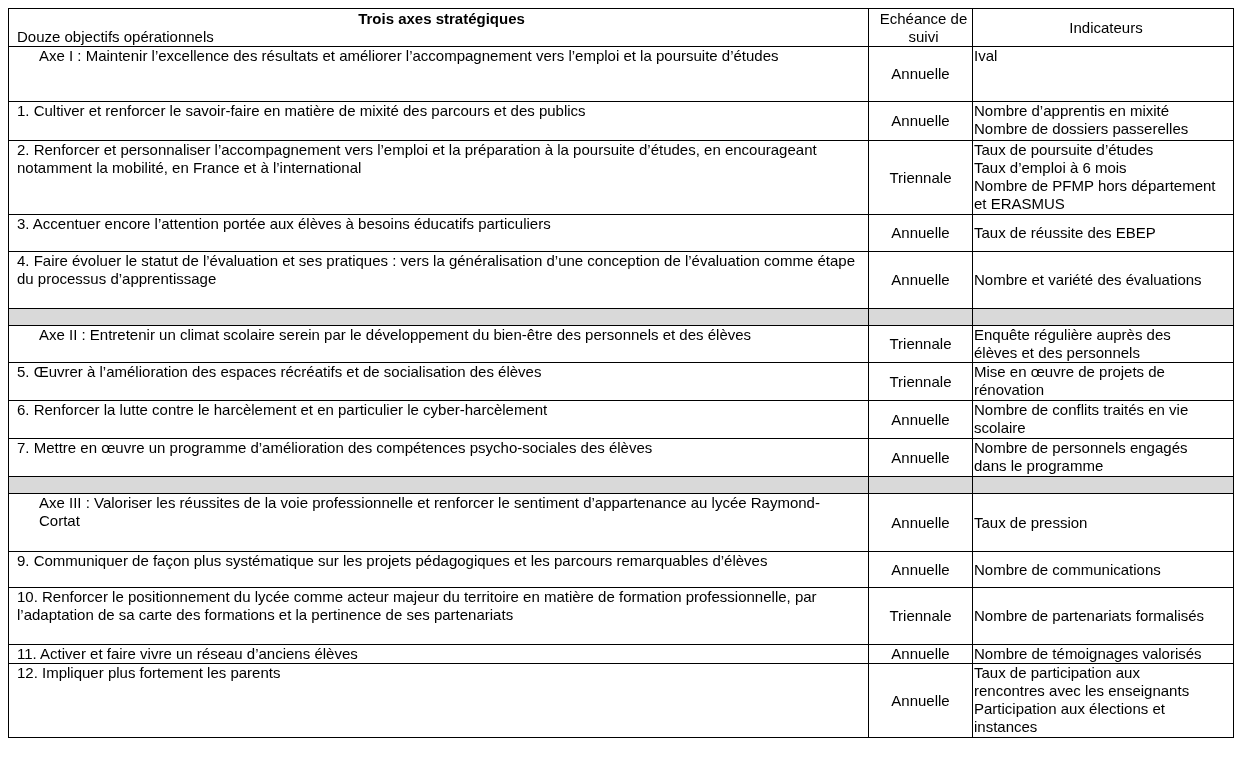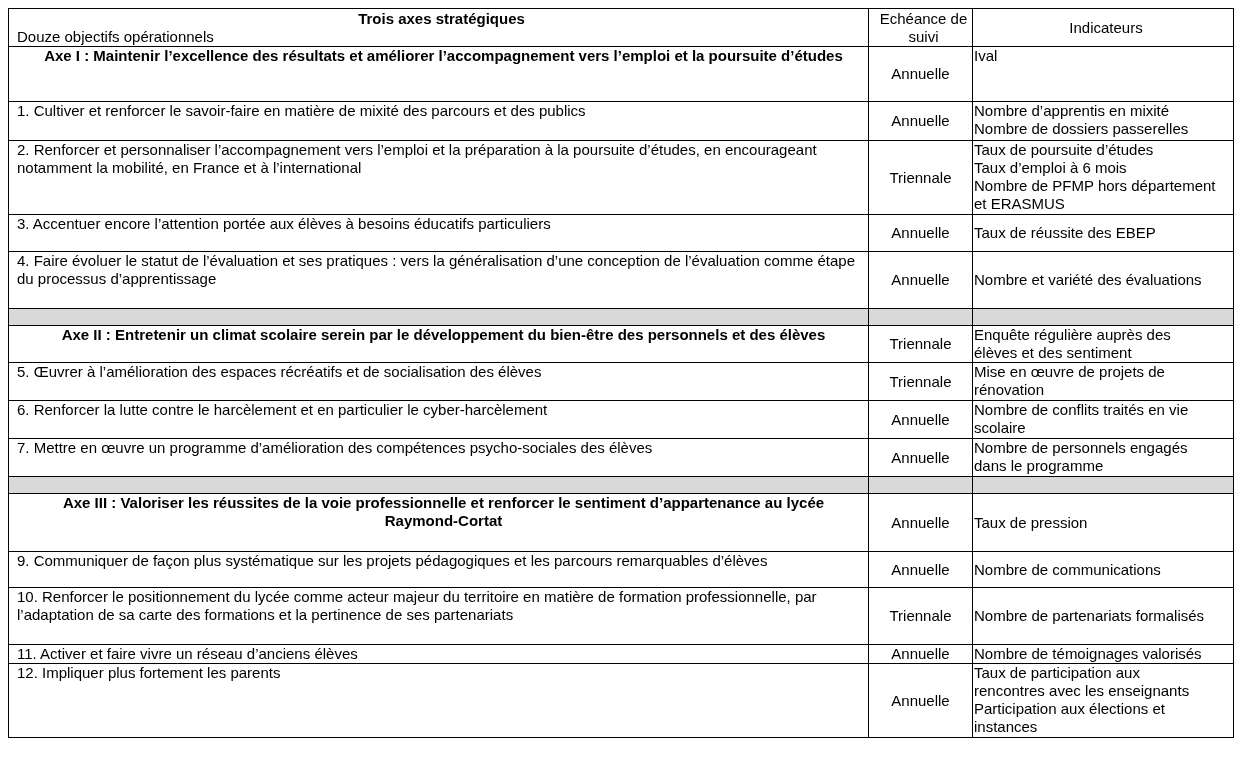--- a/index.html
+++ b/index.html
@@ -7,21 +7,21 @@
          font-family: "Liberation Sans", sans-serif; color: #000; }
   table { position: absolute; left: 8px; top: 8px; width: 1225px;
           border-collapse: collapse; table-layout: fixed; font-size: 15px; line-height: 18px; }
   col.c1 { width: 860px; }
   col.c2 { width: 104px; }
   col.c3 { width: 261px; }
   td { border: 1.5px solid #000; vertical-align: top; padding: 0 2px 0 8px; overflow: hidden; }
   td.freq { text-align: center; vertical-align: middle; padding: 0 2px; }
   td.ind { padding: 0 0 0 1px; }
   td.ind div { white-space: nowrap; }
-  .axis-title { font-weight: bold; text-align: center; }
+  .axis-title { font-weight: normal; }
   tr.gray td { background: #d9d9d9; height: 16px; }
   .hdr-title { font-weight: bold; text-align: center; padding-top: 1px; }
   .hdr-sub { }
   .hdr-center { text-align: center; vertical-align: middle; }
   td.mid { vertical-align: middle; }
 </style>
 </head>
 <body>
 
 <table>
@@ -81,21 +81,21 @@
       <tr class="gray">
         <td></td>
         <td></td>
         <td></td>
       </tr>
       <tr style="height: 28px;">
         <td class="axis-title" style="padding-left: 30px; padding-right: 20px;">Axe II : Entretenir un climat scolaire serein par le développement du bien-être des personnels et des élèves</td>
         <td class="freq">Triennale</td>
         <td class="ind">
           <div>Enquête régulière auprès des</div>
-          <div>élèves et des sentiment</div>
+          <div>élèves et des personnels</div>
         </td>
       </tr>
       <tr style="height: 38px;">
         <td>5. Œuvrer à l’amélioration des espaces récréatifs et de socialisation des élèves</td>
         <td class="freq">Triennale</td>
         <td class="ind">
           <div>Mise en œuvre de projets de</div>
           <div>rénovation</div>
         </td>
       </tr>

